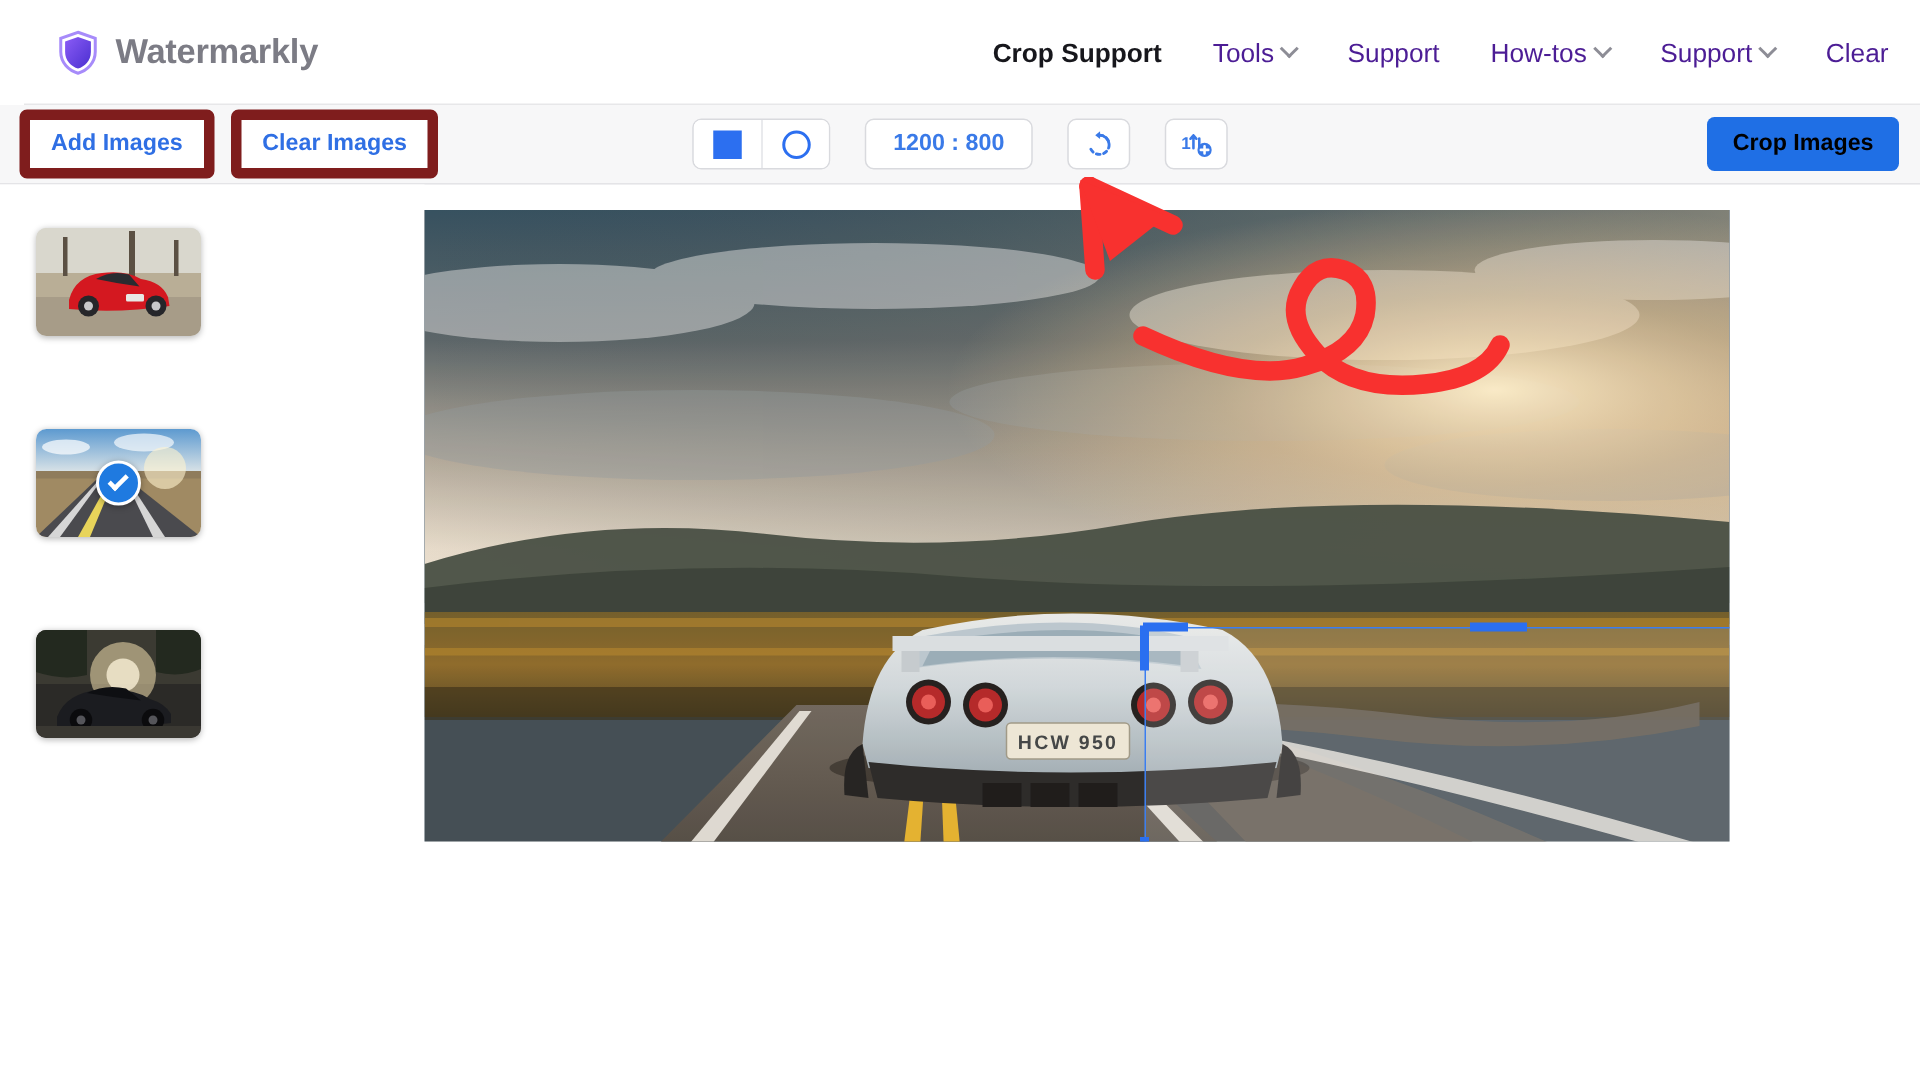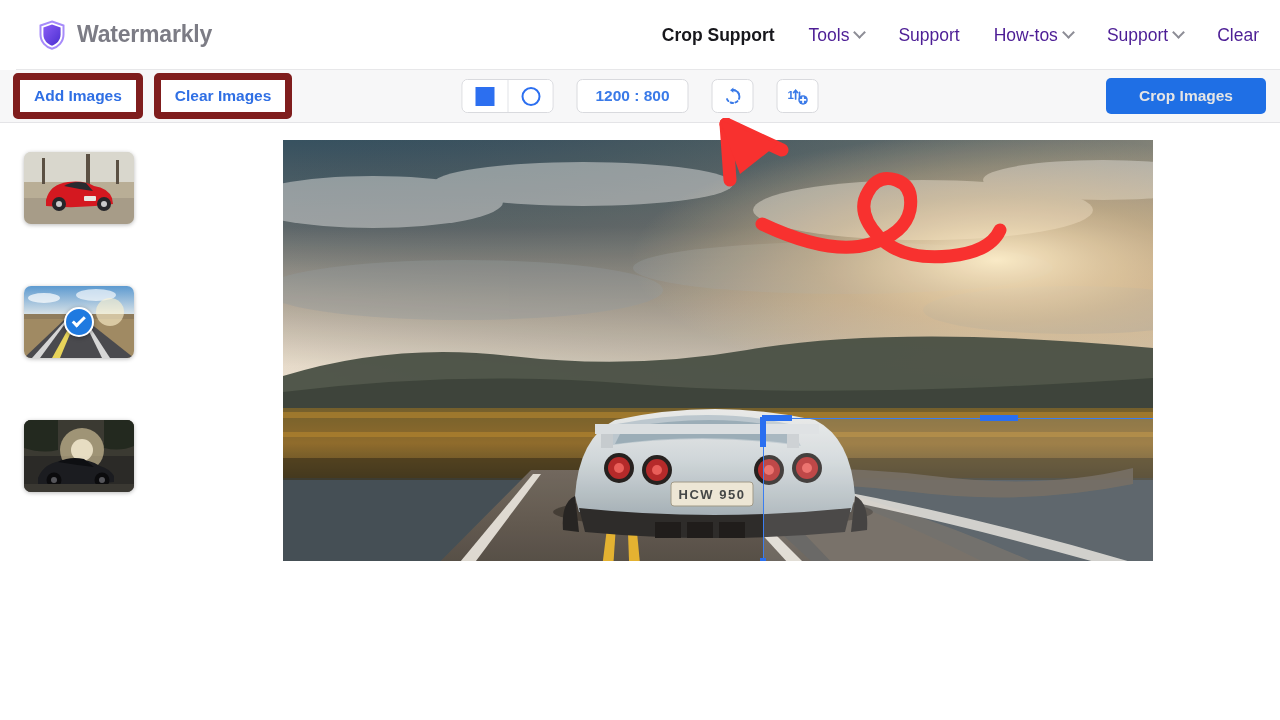--- a/index.html
+++ b/index.html
@@ -75,22 +75,22 @@
     display:flex; align-items:center; justify-content:center;
     color:#3a7ae8; font-size:15.5px; font-weight:600; cursor:pointer;
   }
   .icon-btn {
     background:#fff; border:1px solid #d9dade; border-radius:6px;
     width:42px; height:34px; display:flex; align-items:center; justify-content:center;
     cursor:pointer;
   }
   .btn-primary {
     position:absolute; right:14px;
-    background:#1f6fe5; border:none; border-radius:5px; color:#e5e5e5;
-    font-size:15.5px; font-weight:700; padding:10px 33px; cursor:pointer;
+    background:#1f6fe5; border:none; border-radius:5px; color:#000000;
+    font-size:15.5px; font-weight:700; padding:10px 17px; cursor:pointer;
     line-height:1;
   }
 
   
   .sidebar {
     position:absolute; left:0; top:123px; width:283px; height:597px;
     background:#fff;
   }
   .thumb {
     position:absolute; left:24px; width:110px; height:72px;

